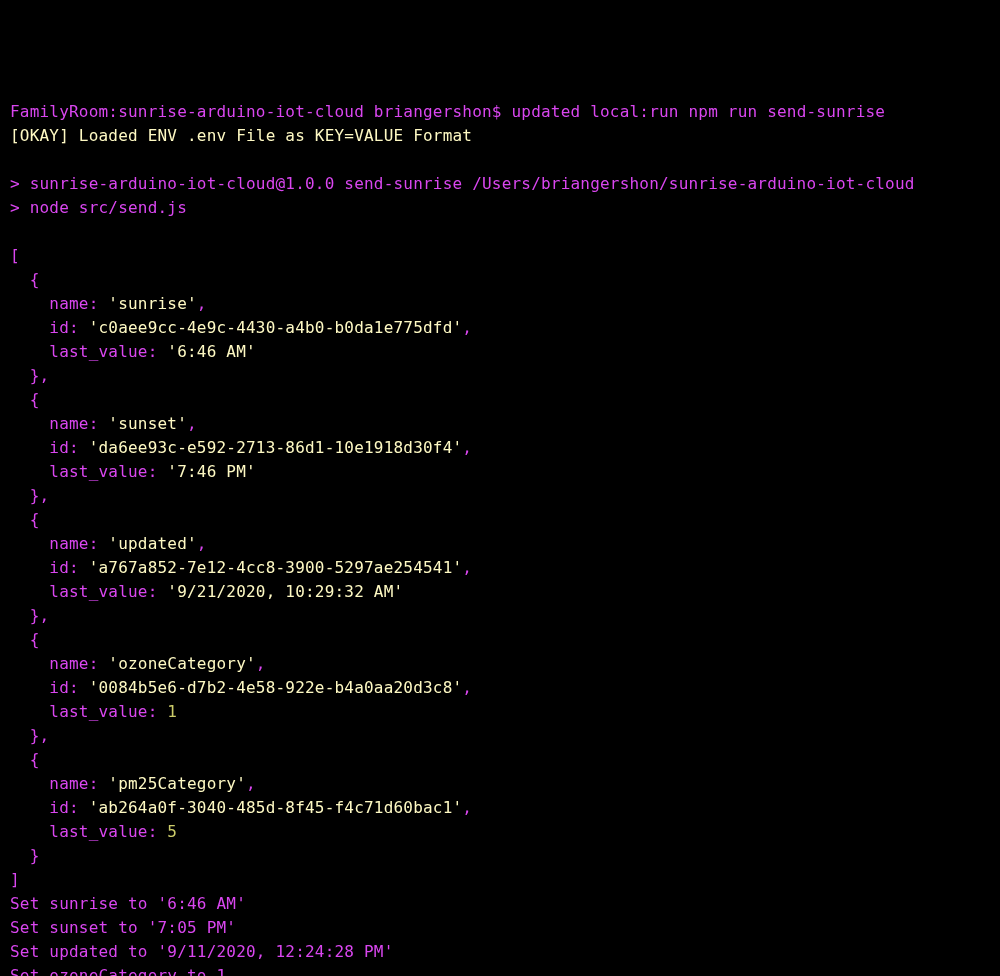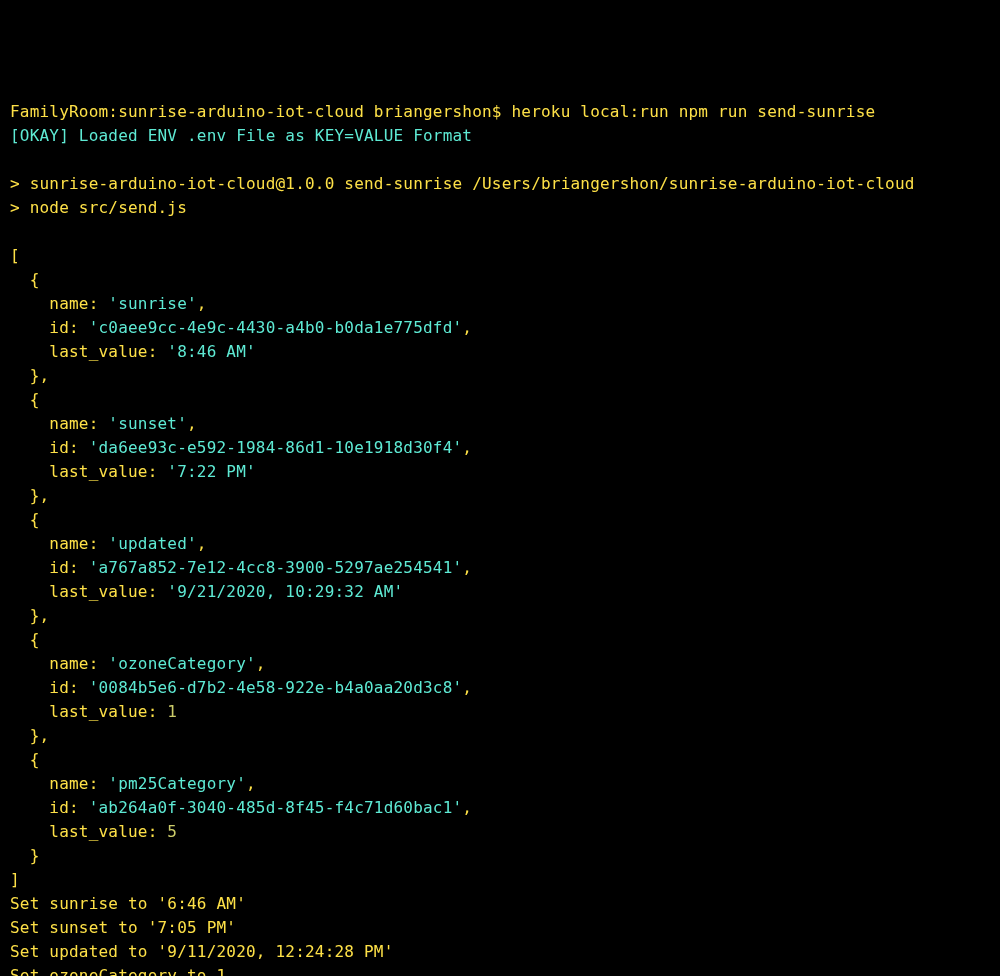--- a/index.html
+++ b/index.html
@@ -14,57 +14,57 @@
       font-size: 16px;
       line-height: 1.5;
       padding: 4px 10px;
       width: 1000px;
       height: 976px;
       overflow: hidden;
       white-space: pre;
       letter-spacing: 0.2px;
     }
     .green {
-      color: #5eead4;
+      color: #fef9c3;
     }
     .yellow {
       color: #cccc6a;
     }
     .white {
-      color: #fde047;
+      color: #d946ef;
     }
     pre {
       font-family: inherit;
       font-size: inherit;
       line-height: inherit;
       white-space: pre;
       margin: 0;
     }
   </style>
 </head>
 <body>
 
 
 
-<pre><span class="white">FamilyRoom</span><span class="white">:</span><span class="white">sunrise-arduino-iot-cloud</span> <span class="white">briangershon</span><span class="white">$ </span><span class="white">heroku local:run npm run send-sunrise</span>
+<pre><span class="white">FamilyRoom</span><span class="white">:</span><span class="white">sunrise-arduino-iot-cloud</span> <span class="white">briangershon</span><span class="white">$ </span><span class="white">updated local:run npm run send-sunrise</span>
 <span class="green">[OKAY] Loaded ENV .env File as KEY=VALUE Format</span>
 
 <span class="white">&gt; sunrise-arduino-iot-cloud@1.0.0 send-sunrise /Users/briangershon/sunrise-arduino-iot-cloud</span>
 <span class="white">&gt; node src/send.js</span>
 
 <span class="white">[</span>
 <span class="white">  {</span>
 <span class="white">    name: </span><span class="green">'sunrise'</span><span class="white">,</span>
 <span class="white">    id: </span><span class="green">'c0aee9cc-4e9c-4430-a4b0-b0da1e775dfd'</span><span class="white">,</span>
-<span class="white">    last_value: </span><span class="green">'8:46 AM'</span>
+<span class="white">    last_value: </span><span class="green">'6:46 AM'</span>
 <span class="white">  },</span>
 <span class="white">  {</span>
 <span class="white">    name: </span><span class="green">'sunset'</span><span class="white">,</span>
-<span class="white">    id: </span><span class="green">'da6ee93c-e592-1984-86d1-10e1918d30f4'</span><span class="white">,</span>
-<span class="white">    last_value: </span><span class="green">'7:22 PM'</span>
+<span class="white">    id: </span><span class="green">'da6ee93c-e592-2713-86d1-10e1918d30f4'</span><span class="white">,</span>
+<span class="white">    last_value: </span><span class="green">'7:46 PM'</span>
 <span class="white">  },</span>
 <span class="white">  {</span>
 <span class="white">    name: </span><span class="green">'updated'</span><span class="white">,</span>
 <span class="white">    id: </span><span class="green">'a767a852-7e12-4cc8-3900-5297ae254541'</span><span class="white">,</span>
 <span class="white">    last_value: </span><span class="green">'9/21/2020, 10:29:32 AM'</span>
 <span class="white">  },</span>
 <span class="white">  {</span>
 <span class="white">    name: </span><span class="green">'ozoneCategory'</span><span class="white">,</span>
 <span class="white">    id: </span><span class="green">'0084b5e6-d7b2-4e58-922e-b4a0aa20d3c8'</span><span class="white">,</span>
 <span class="white">    last_value: </span><span class="yellow">1</span>

